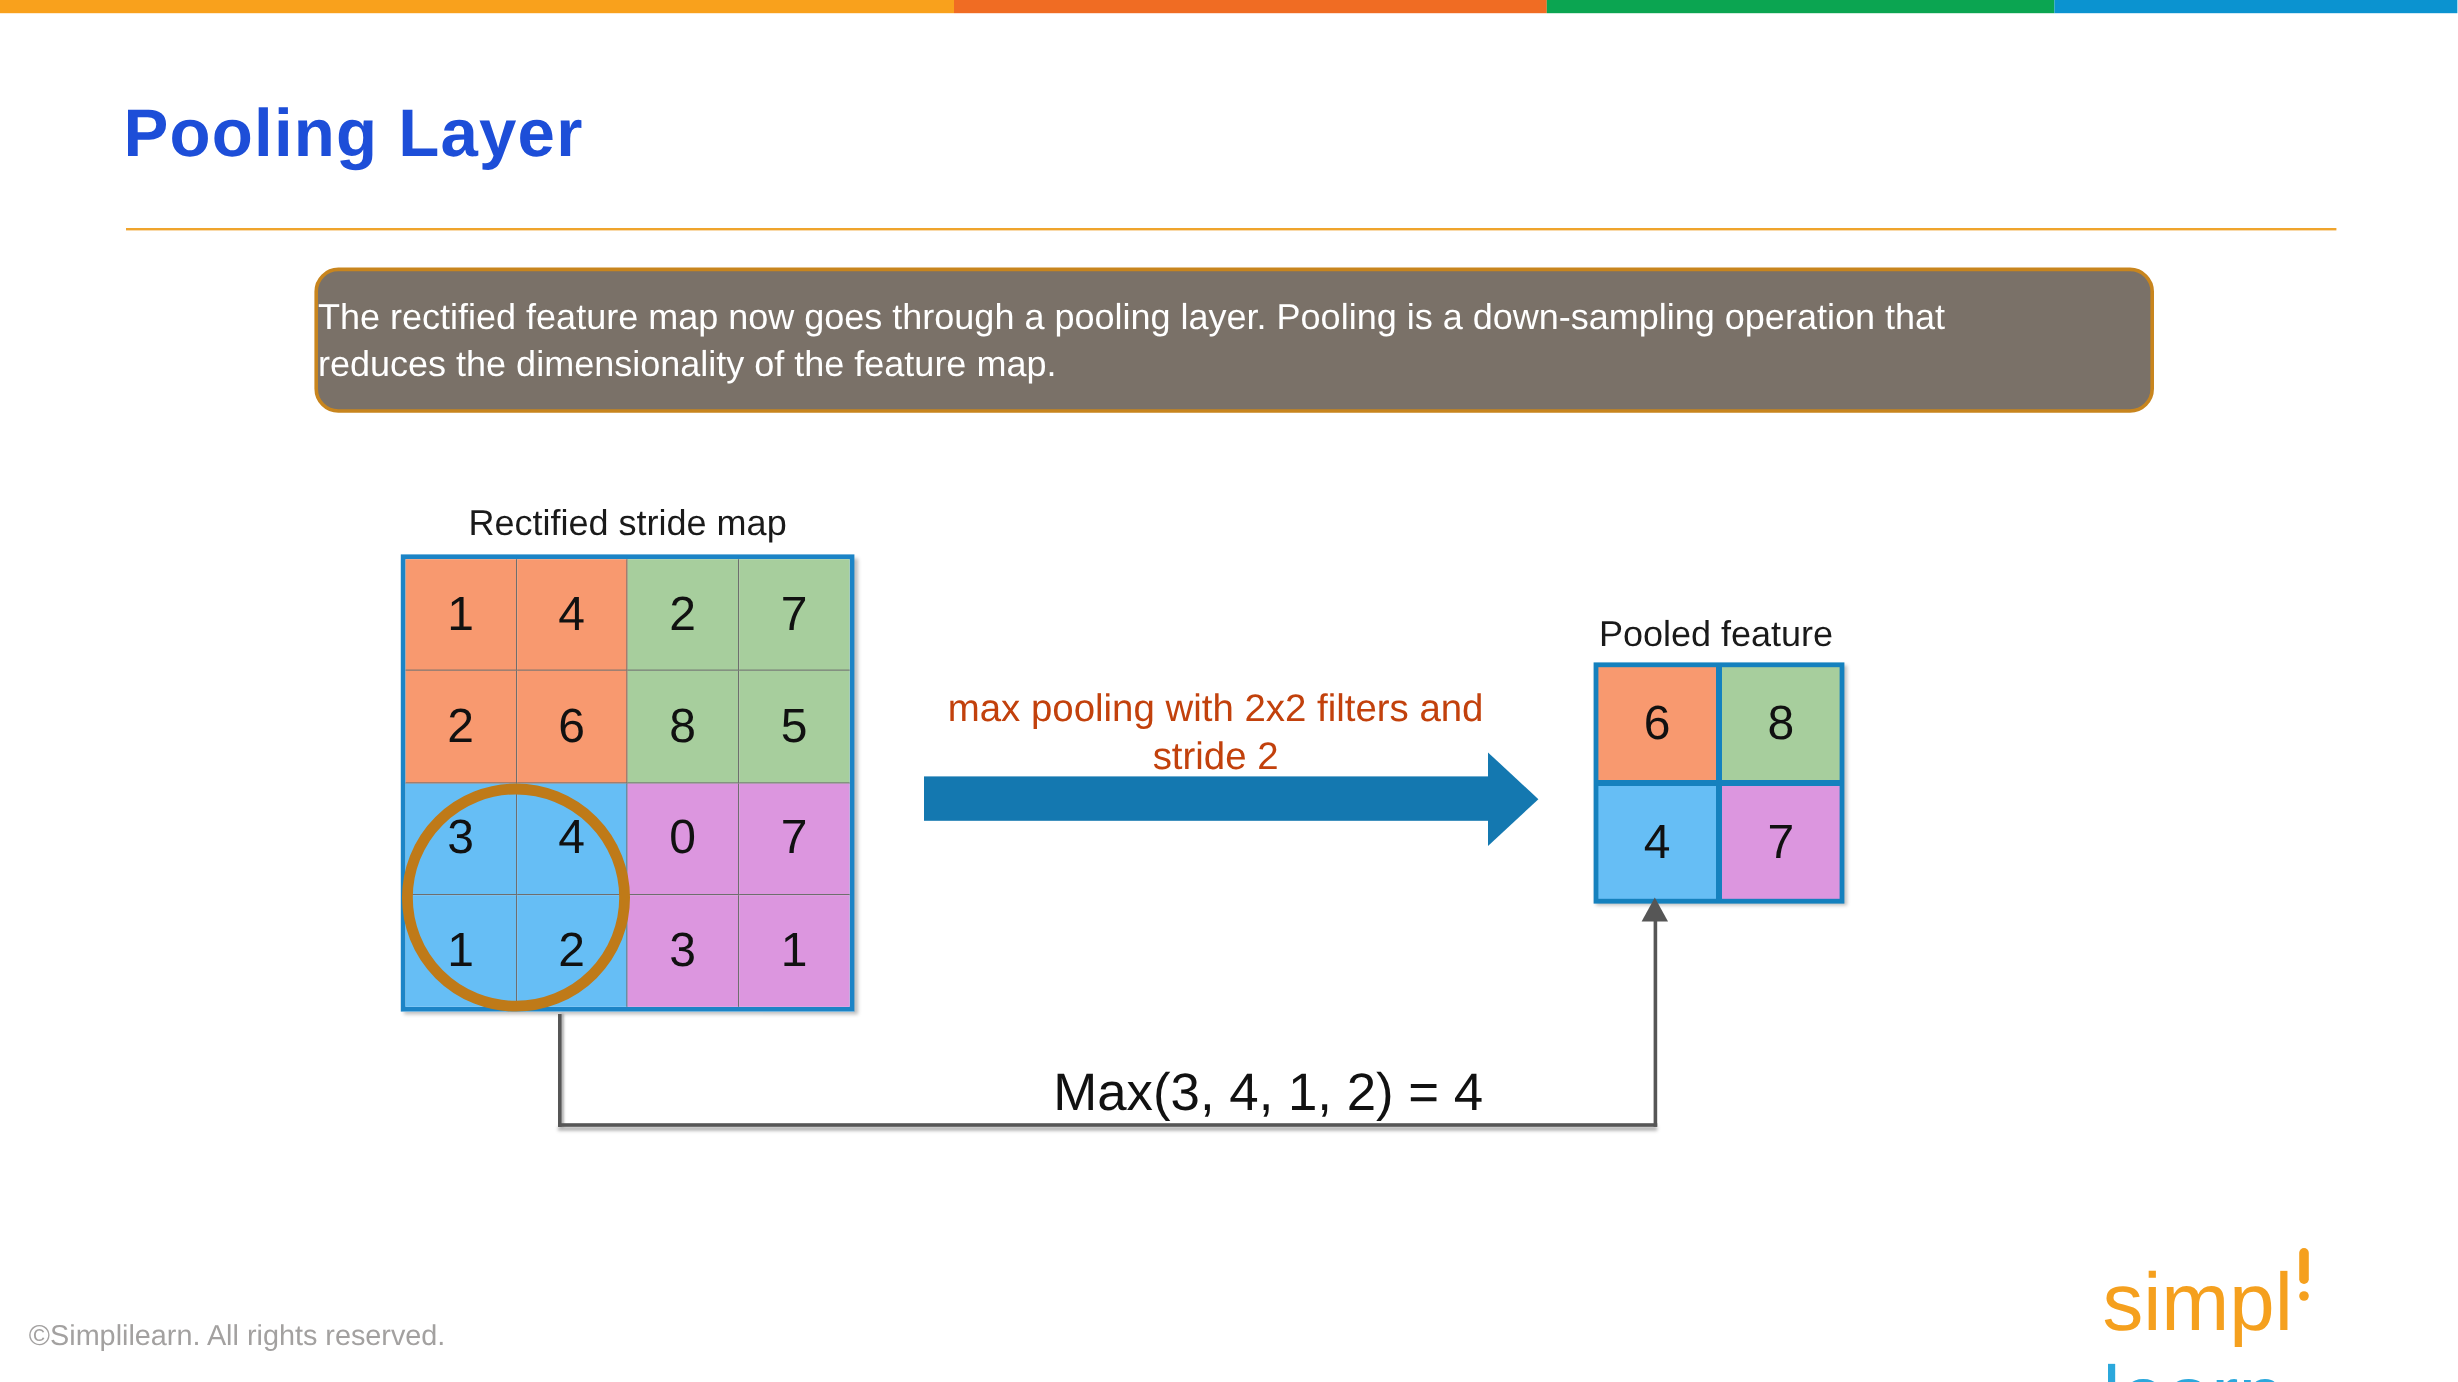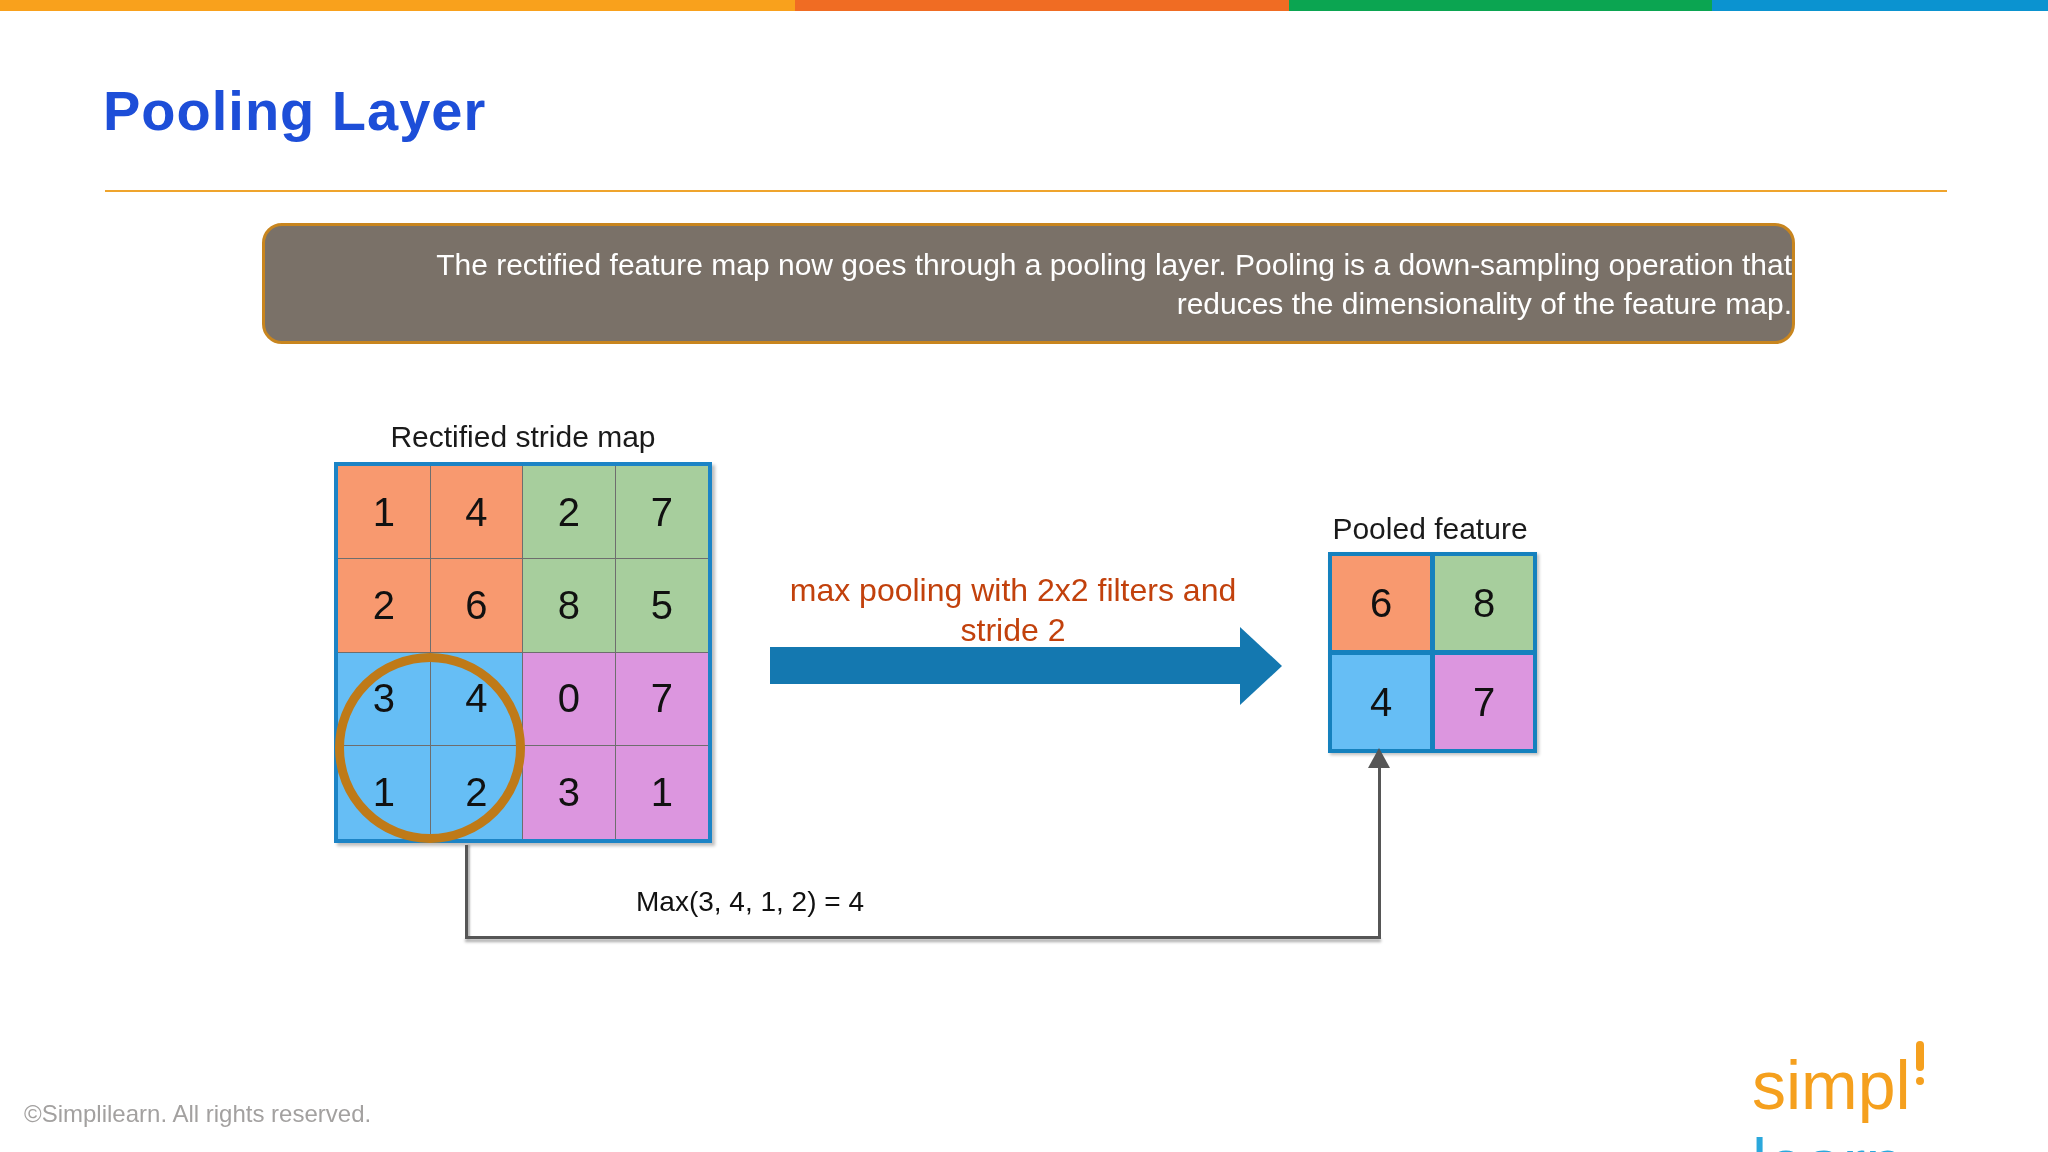--- a/index.html
+++ b/index.html
@@ -22,21 +22,21 @@
   }
   .title-rule{
     position:absolute;left:105px;top:190px;width:1842px;height:2px;background:#EFA42D;
   }
 
   
   .callout{
     position:absolute;left:262px;top:223px;width:1533px;height:121px;
     background:#7A7168;border:3px solid #C8851E;border-radius:20px;
     box-sizing:border-box;display:flex;flex-direction:column;
-    justify-content:center;align-items:flex-end;
+    justify-content:center;align-items:flex-start;
     color:#ffffff;font-size:30px;line-height:39px;text-align:center;
   }
 
   
   .map-label{position:absolute;font-size:30px;color:#1a1a1a;text-align:center;}
   .rect-label{left:334px;top:420px;width:378px;}
   .pool-label{left:1303px;top:512px;width:254px;}
 
   
   .rect-grid{
@@ -96,21 +96,21 @@
   .conn-v1{left:465px;top:845px;width:3px;height:94px;box-shadow:2px 0 2px rgba(0,0,0,0.3);}
   .conn-h{left:465px;top:936px;width:916px;height:3px;box-shadow:0 3px 3px rgba(0,0,0,0.35);}
   .conn-v2{left:1378px;top:760px;width:3px;height:179px;}
   .conn-arrowhead{
     position:absolute;left:1368px;top:748px;width:0;height:0;background:transparent;
     border-left:11px solid transparent;border-right:11px solid transparent;
     border-bottom:20px solid #565656;
   }
   .max-note{
     position:absolute;left:636px;top:886px;width:600px;
-    font-size:28px;color:#111;text-align:left;
+    font-size:44px;color:#111;text-align:right;
   }
 
   
   .copyright{
     position:absolute;left:24px;top:1100px;font-size:24px;color:#A3A1A0;
   }
   .logo{
     position:absolute;left:1752px;top:1046px;font-size:68px;letter-spacing:0px;
   }
   .logo-orange{color:#F5A01E;}

